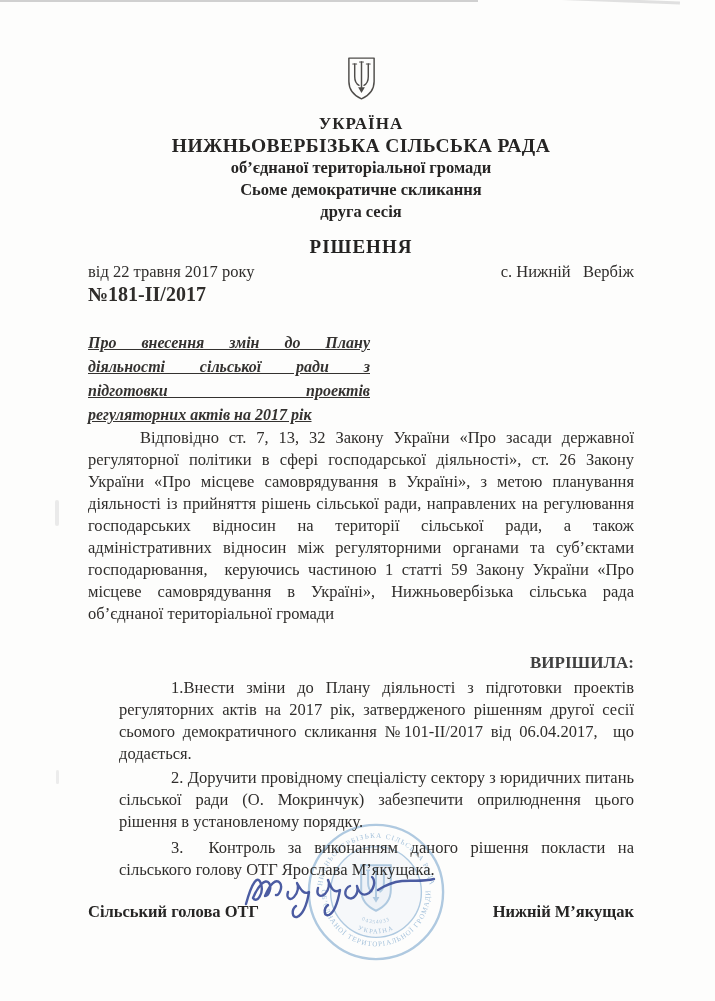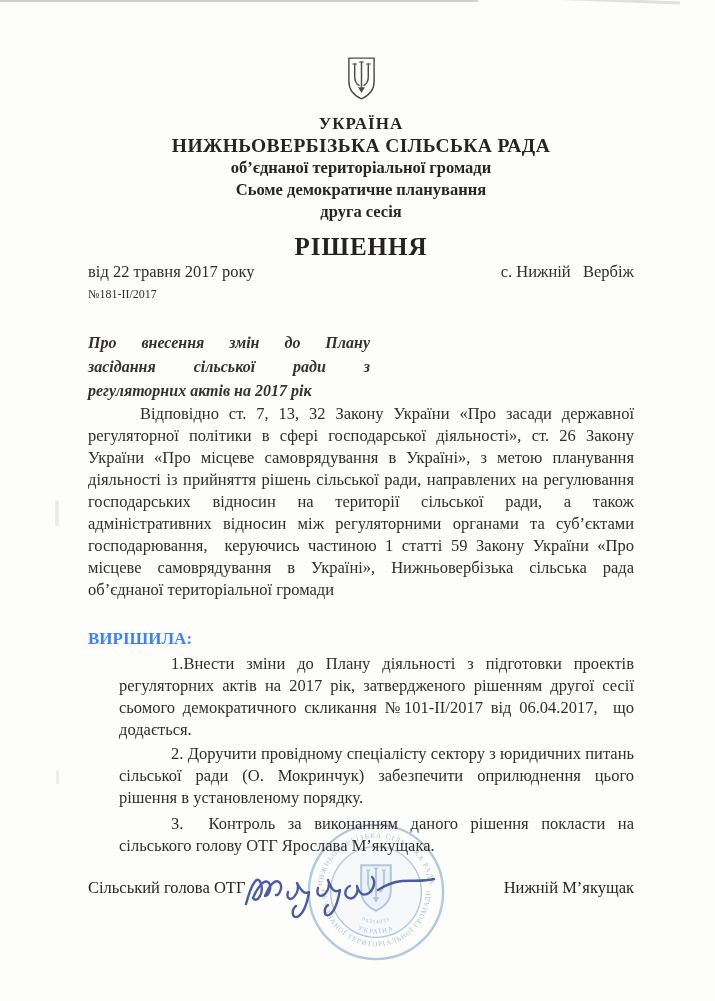--- a/index.html
+++ b/index.html
@@ -22,38 +22,38 @@
 
   .emblem-wrap{padding-top:56px;text-align:center;}
   .emblem-wrap svg{display:inline-block;}
 
   .doc-header{margin-top:8px;text-align:center;font-weight:bold;color:#262524;}
   .doc-header div{line-height:22px;}
   .h-country{font-size:17px;letter-spacing:1px;}
   .h-council{font-size:19.5px;letter-spacing:.4px;}
   .h-line{font-size:16.5px;}
 
-  .decision-title{margin-top:12px;text-align:center;font-weight:bold;font-size:25px;letter-spacing:1px;line-height:24px;color:#242322;}
+  .decision-title{margin-top:12px;text-align:center;font-weight:bold;font-size:19px;letter-spacing:1px;line-height:24px;color:#242322;}
   .meta-row{margin-top:2px;display:flex;justify-content:space-between;font-size:16.5px;line-height:22px;align-items:center;}
-  .decision-number{font-weight:normal;font-size:12px;line-height:22px;}
+  .decision-number{font-weight:bold;font-size:20px;line-height:22px;}
 
   .subject{margin-top:26px;width:282px;font-weight:bold;font-style:italic;font-size:16px;color:#343230;}
-  .subject-line{line-height:24px;text-align:justify;text-align-last:justify;}
+  .subject-line{line-height:24px;text-align:justify;text-align-last:justify;text-decoration:underline;}
   .subject-line.last{text-align-last:left;}
 
   .para{font-size:16.5px;line-height:22px;text-align:justify;}
   .preamble{margin-top:0;text-indent:52px;}
 
-  .resolved-heading{margin-top:26px;text-align:left;font-weight:bold;font-size:17px;line-height:24px;color:#3b82f6;}
+  .resolved-heading{margin-top:26px;text-align:right;font-weight:bold;font-size:17px;line-height:24px;color:#404040;}
   .item{text-indent:52px;margin-left:31px;}
   .item-1{margin-top:2px;}
   .item-2{margin-top:2px;}
   .item-3{margin-top:4px;}
 
-  .signature-row{margin-top:20px;display:flex;justify-content:space-between;font-weight:normal;font-size:16.5px;line-height:22px;color:#262524;}
+  .signature-row{margin-top:20px;display:flex;justify-content:space-between;font-weight:bold;font-size:16.5px;line-height:22px;color:#262524;}
 
   .stamp{position:absolute;left:302px;top:818px;width:148px;height:148px;z-index:1;opacity:.9;}
   .stamp circle,.stamp path{vector-effect:non-scaling-stroke;}
   .signature-svg{position:absolute;left:238px;top:852px;width:212px;height:76px;z-index:3;}
 </style>
 </head>
 <body>
 
 <div class="page">
 
@@ -115,35 +115,36 @@
           <path d="M17 38 L13.5 32 H20.5 Z" fill="#4f4d4a" stroke="none"></path>
           <path d="M8 8 h4 M22 8 h4 M15 6 h4" stroke-width="1.1"></path>
         </g>
       </svg>
     </div>
 
     <div class="doc-header">
       <div class="h-country">УКРАЇНА</div>
       <div class="h-council">НИЖНЬОВЕРБІЗЬКА СІЛЬСЬКА РАДА</div>
       <div class="h-line">об’єднаної територіальної громади</div>
-      <div class="h-line">Сьоме демократичне планування</div>
+      <div class="h-line">Сьоме демократичне скликання</div>
       <div class="h-line">друга сесія</div>
     </div>
 
     <div class="decision-title">РІШЕННЯ</div>
 
     <div class="meta-row">
       <span>від 22 травня 2017 року</span>
       <span>с. Нижній&nbsp;&nbsp; Вербіж</span>
     </div>
     <div class="decision-number">№181-II/2017</div>
 
     <div class="subject">
       <div class="subject-line">Про внесення змін до Плану</div>
-      <div class="subject-line">засідання сільської ради з</div>
+      <div class="subject-line">діяльності сільської ради з</div>
+      <div class="subject-line">підготовки проектів</div>
       <div class="subject-line last">регуляторних актів на 2017 рік</div>
     </div>
 
     <div class="para preamble">Відповідно ст. 7, 13, 32 Закону України «Про засади державної регуляторної політики в сфері господарської діяльності», ст. 26 Закону України «Про місцеве самоврядування в Україні», з метою планування діяльності із прийняття рішень сільської ради, направлених на регулювання господарських відносин на території сільської ради, а також адміністративних відносин між регуляторними органами та суб’єктами господарювання,&nbsp; керуючись частиною 1 статті 59 Закону України «Про місцеве самоврядування в Україні», Нижньовербізька сільська рада об’єднаної територіальної громади</div>
 
     <div class="resolved-heading">ВИРІШИЛА:</div>
 
     <div class="para item item-1">1.Внести зміни до Плану діяльності з підготовки проектів регуляторних актів на 2017 рік, затвердженого рішенням другої сесії сьомого демократичного скликання №101-II/2017 від 06.04.2017,&nbsp; що додається.</div>
     <div class="para item item-2">2. Доручити провідному спеціалісту сектору з юридичних питань сільської ради (О. Мокринчук) забезпечити оприлюднення цього рішення в установленому порядку.</div>
     <div class="para item item-3">3.&nbsp;&nbsp;Контроль за виконанням даного рішення покласти на сільського голову ОТГ Ярослава М’якущака.</div>

